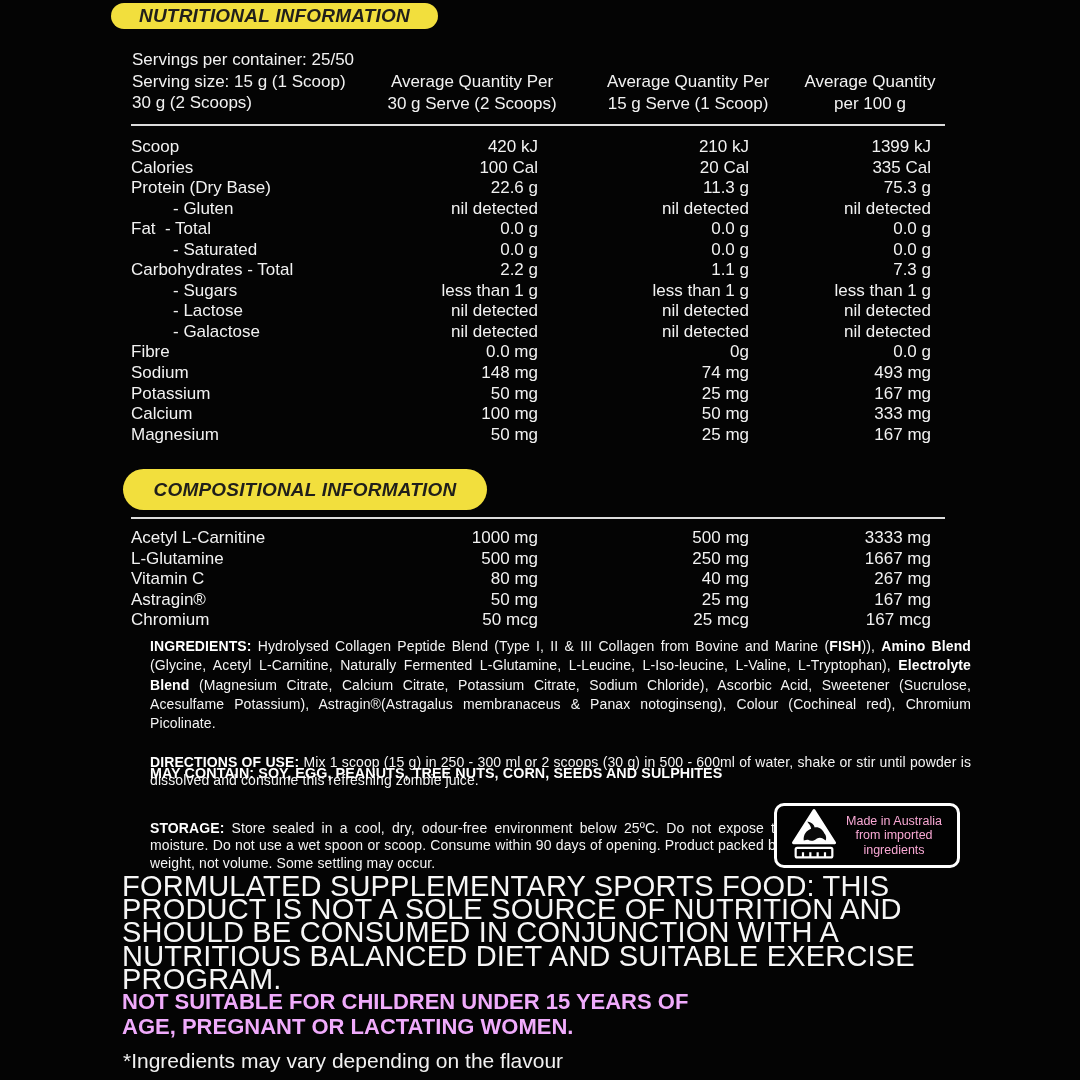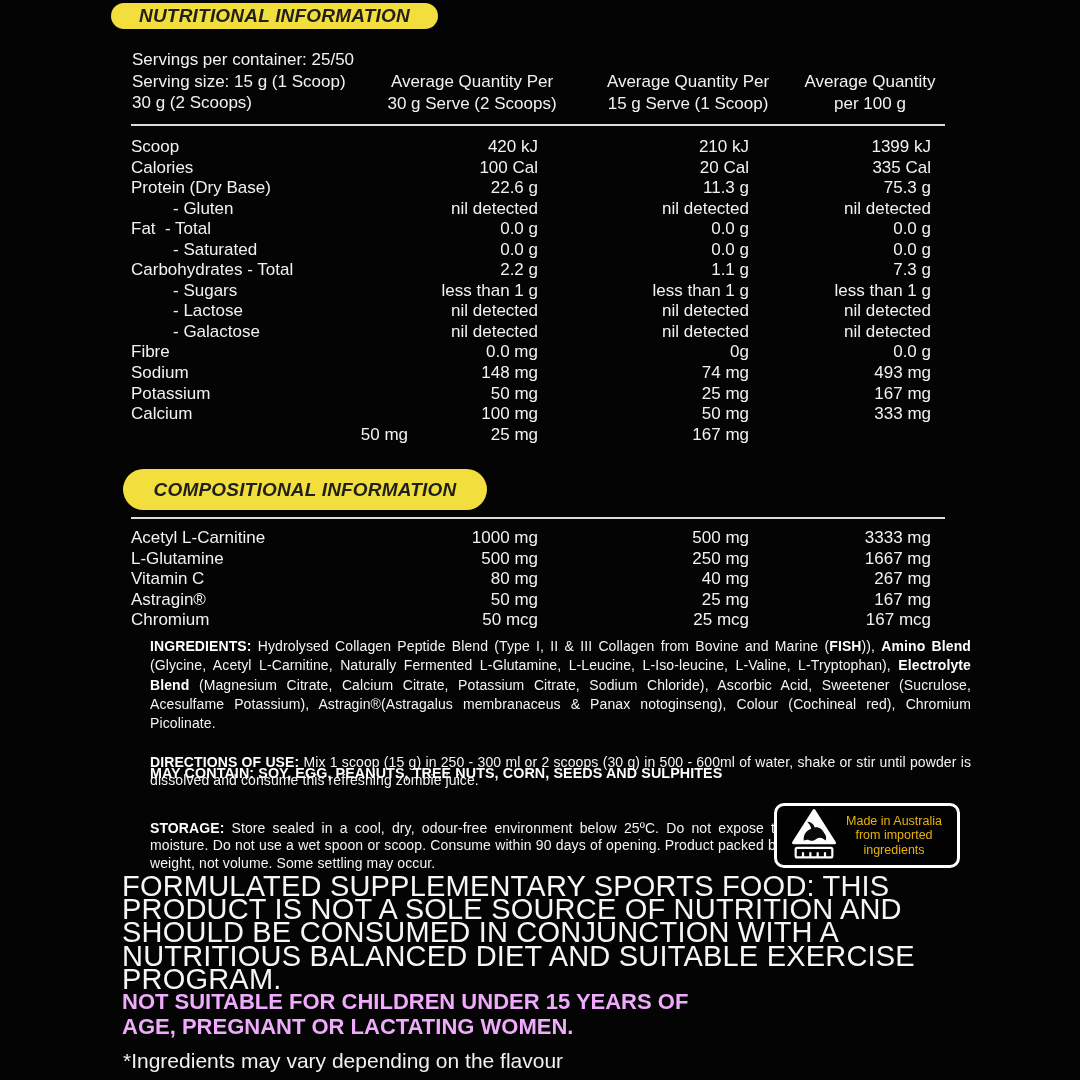--- a/index.html
+++ b/index.html
@@ -35,21 +35,21 @@
   #ingredients{top:637px}
   #ingredients .tailline{text-align:left;font-weight:bold;color:#fff}
   #directions{top:754px;line-height:17.5px}
   #maycontain{top:764px;text-align:left;font-weight:bold;color:#fff;font-size:14.3px}
   #storage{top:820px;width:633px;line-height:17.3px}
   #madein{
     position:absolute;left:774px;top:803px;width:186px;height:65px;background:#020202;
     border:3px solid #fff;border-radius:10px;box-sizing:border-box;
     display:flex;align-items:center;justify-content:center;gap:10px;
   }
-  #madein .mtext{font-size:12.5px;line-height:14.5px;text-align:center;color:#eab308}
+  #madein .mtext{font-size:12.5px;line-height:14.5px;text-align:center;color:#f9a8d4}
   #formulated{position:absolute;left:122px;top:875px;font-size:29px;line-height:23.2px;letter-spacing:.2px;color:#f6f6f6}
   #notsuitable{position:absolute;left:122px;top:990px;font-size:22px;font-weight:bold;line-height:24.5px;color:#f0abfc}
   #footnote{position:absolute;left:123px;top:1049px;font-size:21px;color:#f1f1f1}
 </style>
 </head>
 <body>
 
 <div class="canvas">
 
   <div class="badge" id="badge-nutri">NUTRITIONAL INFORMATION</div>
@@ -169,20 +169,21 @@
       </div>
 
       <div class="nrow">
         <div class="cell label">Calcium</div>
         <div class="cell val">100 mg</div>
         <div class="cell val">50 mg</div>
         <div class="cell val">333 mg</div>
       </div>
 
       <div class="nrow">
+        <div class="cell label">Magnesium</div>
         <div class="cell val">50 mg</div>
         <div class="cell val">25 mg</div>
         <div class="cell val">167 mg</div>
       </div>
     </div>
 
   <div class="badge" id="badge-comp">COMPOSITIONAL INFORMATION</div>
 
   <div class="rule" id="rule2"></div>
 

